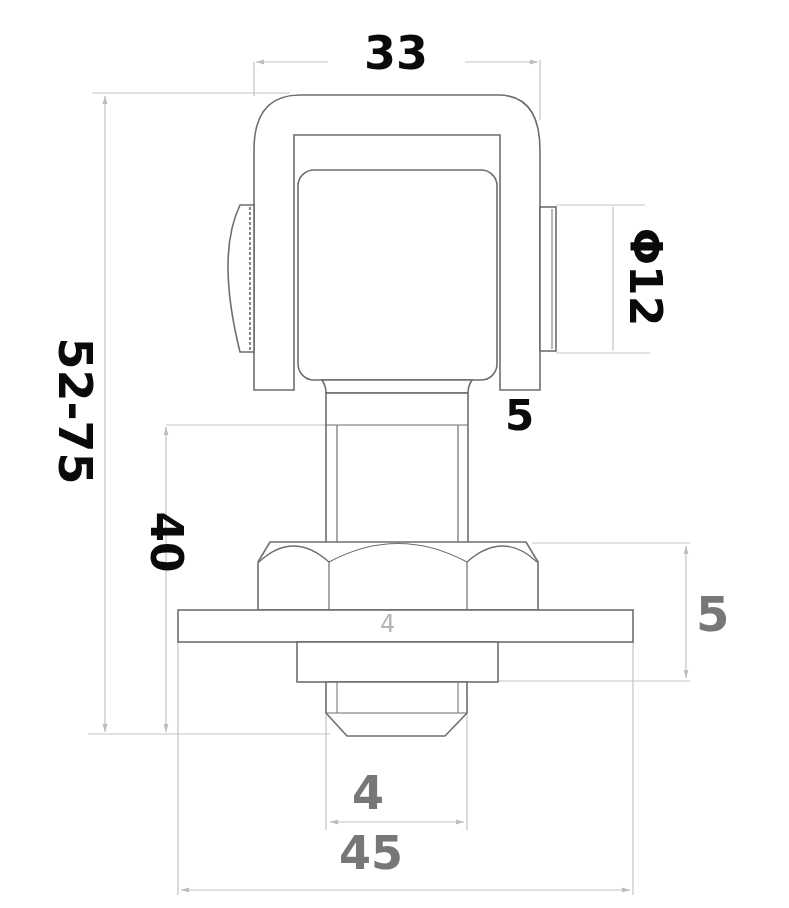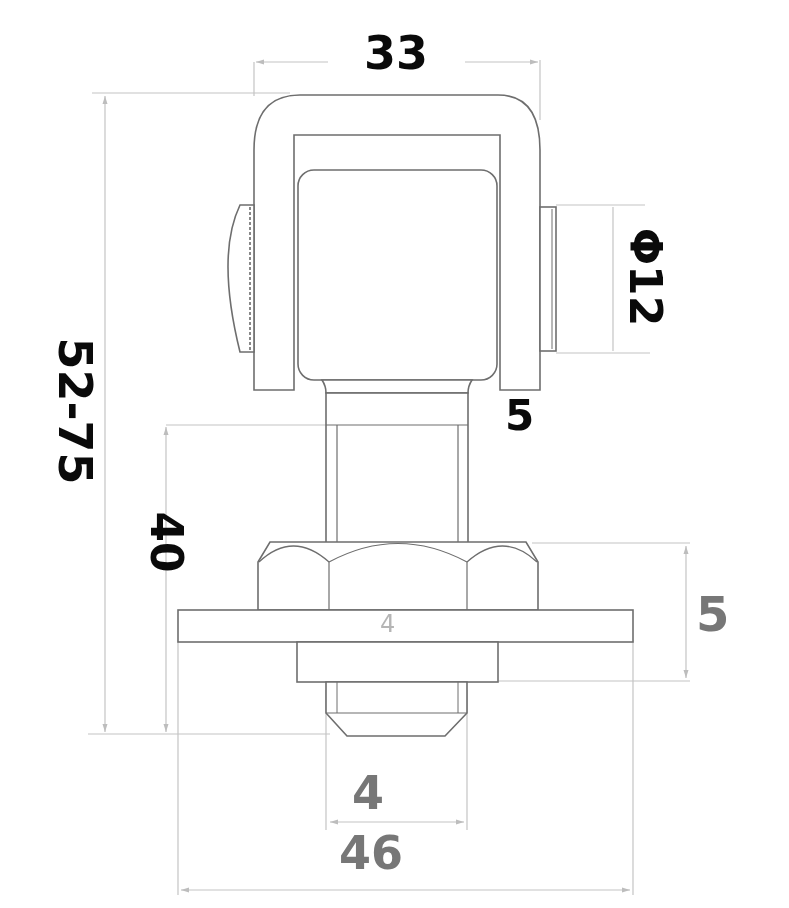--- a/index.html
+++ b/index.html
@@ -106,13 +106,13 @@
 <div class="dim-label dark" style="left:-10px; top:388px; font-size:46px; transform:rotate(90deg); transform-origin:center; width:170px; text-align:center;">52-75</div>
 
 <div class="dim-label dark" style="left:126px; top:520px; font-size:44px; transform:rotate(90deg); transform-origin:center; width:80px; text-align:center;">40</div>
 
 <div class="dim-label gray" style="left:696px; top:590px; font-size:48px;">5</div>
 
 <div class="dim-label light" style="left:380px; top:612px; font-size:24px;">4</div>
 
 <div class="dim-label gray" style="left:352px; top:770px; font-size:46px;">4</div>
 
-<div class="dim-label gray" style="left:339px; top:830px; font-size:46px;">46</div>
+<div class="dim-label gray" style="left:339px; top:830px; font-size:46px;">45</div>
 
 </body></html>

